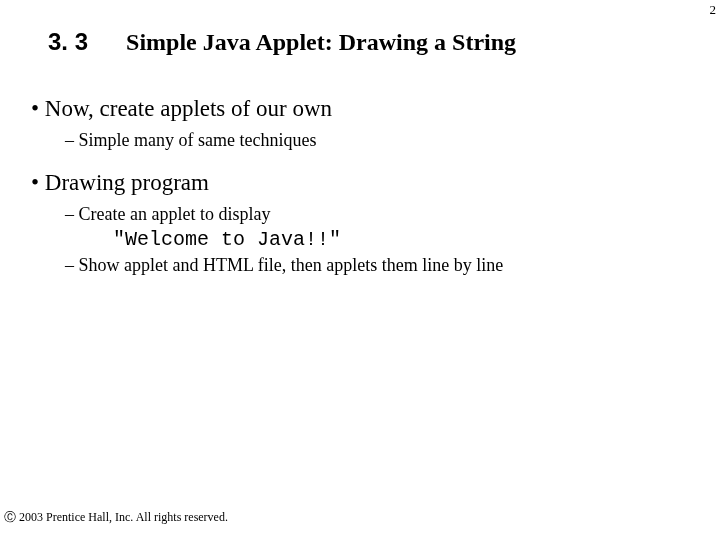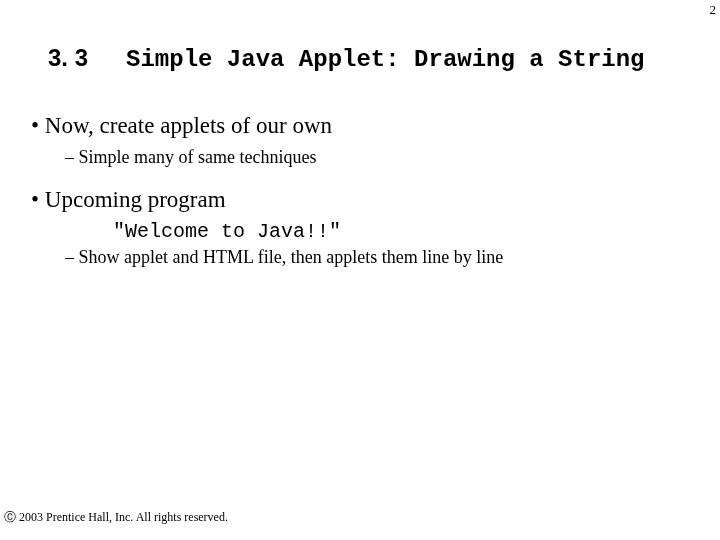--- a/index.html
+++ b/index.html
@@ -18,30 +18,30 @@
   }
   .page-number {
     position: absolute;
     top: 2px;
     right: 4px;
     font-size: 13px;
   }
   .header {
     display: flex;
     align-items: baseline;
-    padding-top: 44px;
+    padding-top: 28px;
     padding-left: 48px;
   }
   .section-number {
     font-family: Arial, Helvetica, sans-serif;
     font-weight: bold;
     font-size: 24px;
   }
   .section-title {
-    font-family: Liberation Mono, monospace;
+    font-family: Liberation Serif, serif;
     font-weight: bold;
     font-size: 24px;
     margin-left: 38px;
   }
   .content {
     padding-left: 31px;
     padding-top: 40px;
   }
   .bullet-1 {
     font-size: 23px;
@@ -84,21 +84,22 @@
   <div class="section-title">Simple Java Applet: Drawing a String</div>
 </div>
 
 <div class="content">
 
   <div class="bullet-1">Now, create applets of our own</div>
   <div class="sub-list">
     <div class="bullet-2">Simple many of same techniques</div>
   </div>
 
-  <div class="bullet-1">Upcoming program</div>
+  <div class="bullet-1">Drawing program</div>
   <div class="sub-list">
+    <div class="bullet-2">Create an applet to display</div>
     <div class="code-line">"Welcome to Java!!"</div>
     <div class="bullet-2">Show applet and HTML file, then applets them line by line</div>
   </div>
 
 </div>
 
 <div class="footer">Ⓒ 2003 Prentice Hall, Inc. All rights reserved.</div>
 
 </body></html>

